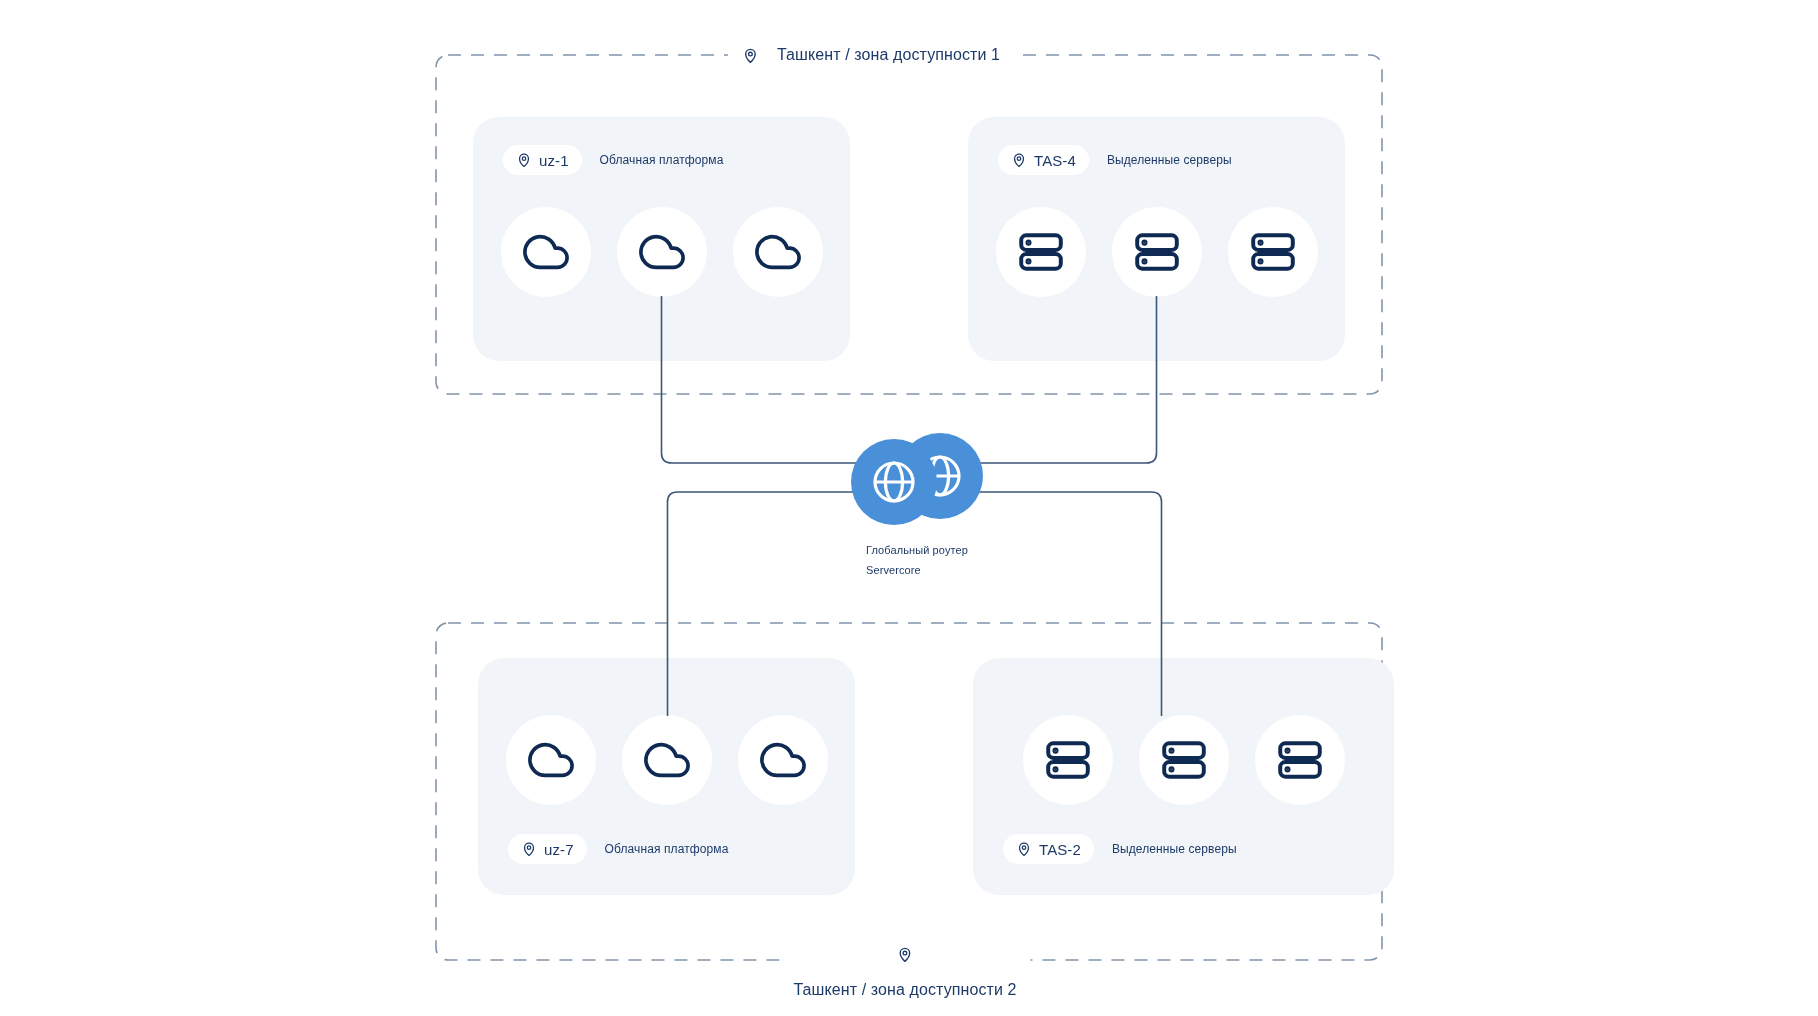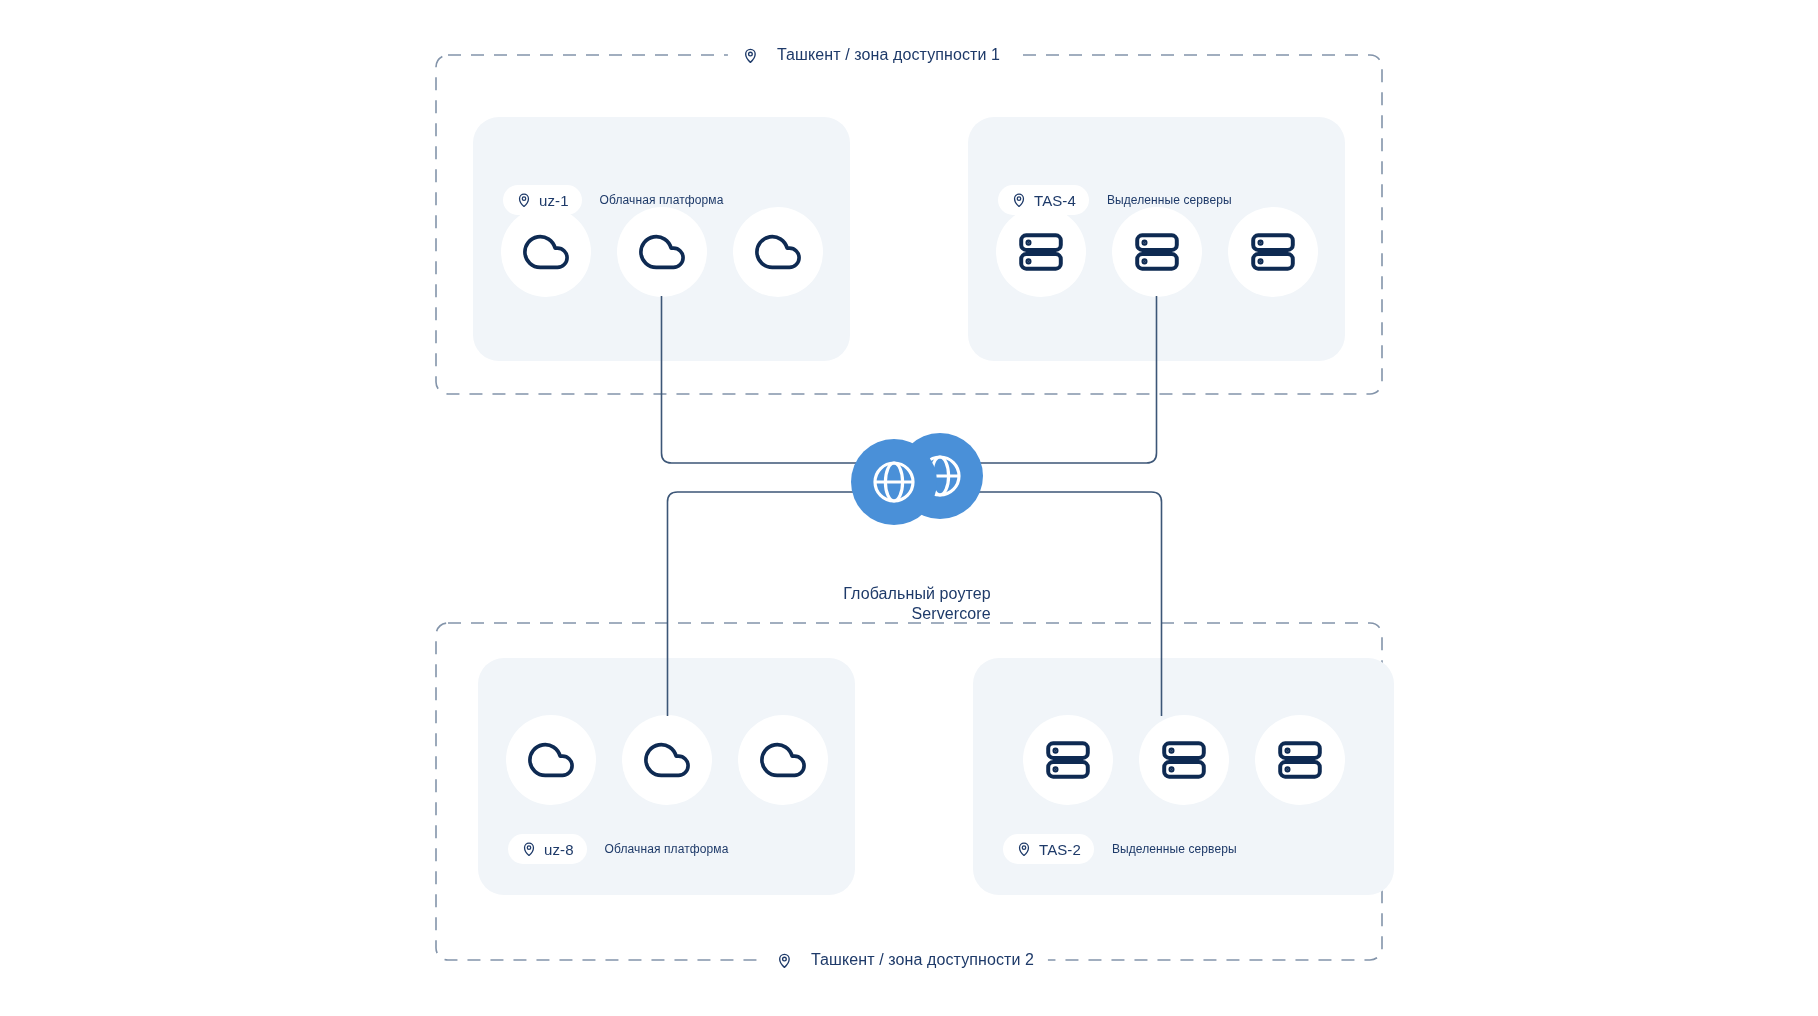--- a/index.html
+++ b/index.html
@@ -11,44 +11,44 @@
   .underlay{z-index:0;}
   .connectors{z-index:2;}
 
   .panel{position:absolute;width:377px;border-radius:26px;background:#f1f5f9;z-index:1;}
   .panel.p1{left:473px;top:117px;height:244px;}
   .panel.p2{left:968px;top:117px;height:244px;}
   .panel.p3{left:478px;top:658px;height:237px;}
   .panel.p4{left:973px;top:658px;height:237px;padding-left:44px;}
 
   .panel-header{position:absolute;left:30px;display:flex;align-items:center;gap:18px;height:30px;white-space:nowrap;}
-  .panel-header.at-top{top:28px;margin-top:40px;}
+  .panel-header.at-top{top:28px;}
   .panel-header.at-bottom{bottom:31px;}
 
   .pill{display:inline-flex;align-items:center;gap:7px;background:#ffffff;border-radius:999px;
         height:30px;padding:0 13px;font-size:15px;font-weight:500;color:#1e3a69;letter-spacing:.1px;}
   .panel-title{font-size:12px;font-weight:500;color:#1e3a69;letter-spacing:.1px;}
 
   .circles{position:absolute;left:0;width:100%;display:flex;justify-content:center;gap:26px;}
   .circles.at-top{top:90px;}
   .circles.at-upper{top:57px;}
   .circle{width:90px;height:90px;border-radius:50%;background:#ffffff;
           display:flex;align-items:center;justify-content:center;flex:0 0 auto;}
 
   .zone-label{position:absolute;z-index:3;transform:translate(-50%,-50%);
       display:flex;align-items:center;gap:18px;background:#ffffff;padding:0 14px;height:28px;
       font-size:16px;font-weight:500;color:#1e3a69;white-space:nowrap;letter-spacing:.1px;}
   .zone-label.z1{left:871px;top:55px;}
-  .zone-label.z2{left:905px;top:960px;}
+  .zone-label.z2{left:905px;top:960px;flex-direction:column;}
 
   .globe-wrap{position:absolute;left:840px;top:424px;width:160px;height:112px;z-index:3;}
 
   .router-label{position:absolute;left:917px;top:540px;transform:translateX(-50%);
-      z-index:3;text-align:right;font-size:16px;line-height:20px;font-weight:500;
-      color:#1e3a69;white-space:nowrap;letter-spacing:.1px;margin-top:44px;}
+      z-index:3;text-align:left;font-size:11px;line-height:20px;font-weight:500;
+      color:#1e3a69;white-space:nowrap;letter-spacing:.1px;}
 
   .pin{flex:0 0 auto;display:block;}
 </style>
 </head>
 <body>
 
 <div id="stage">
 
   <svg class="layer underlay" width="1818" height="1016" viewBox="0 0 1818 1016">
     <rect x="436" y="55" width="946" height="339" rx="12" fill="none" stroke="#8394aa" stroke-width="1.6" stroke-dasharray="13 10"></rect>
@@ -141,21 +141,21 @@
             <path d="M18 10h-1.26A8 8 0 1 0 9 20h9a5 5 0 0 0 0-10z"></path>
           </svg>
         </div>
     </div>
     <div class="panel-header at-bottom">
       <span class="pill">
         <svg class="pin" width="16" height="16" viewBox="0 0 24 24" fill="none" stroke="#1e3a69" stroke-width="1.9" stroke-linecap="round" stroke-linejoin="round">
             <path d="M12 21.7C12 21.7 5.3 16 5.3 10a6.7 6.7 0 0 1 13.4 0c0 6-6.7 11.7-6.7 11.7Z"></path>
             <circle cx="12" cy="10" r="2.6"></circle>
           </svg>
-        <span>uz-8</span>
+        <span>uz-7</span>
       </span>
       <span class="panel-title">Облачная платформа</span>
     </div>
   </div>
 
   <div class="panel p4">
     <div class="circles at-upper">
       <div class="circle">
           <svg width="50" height="50" viewBox="0 0 24 24" fill="none" stroke="#0e2a52" stroke-width="1.9" stroke-linecap="round" stroke-linejoin="round">
             <rect x="2.5" y="4" width="19" height="7" rx="2.4"></rect>

